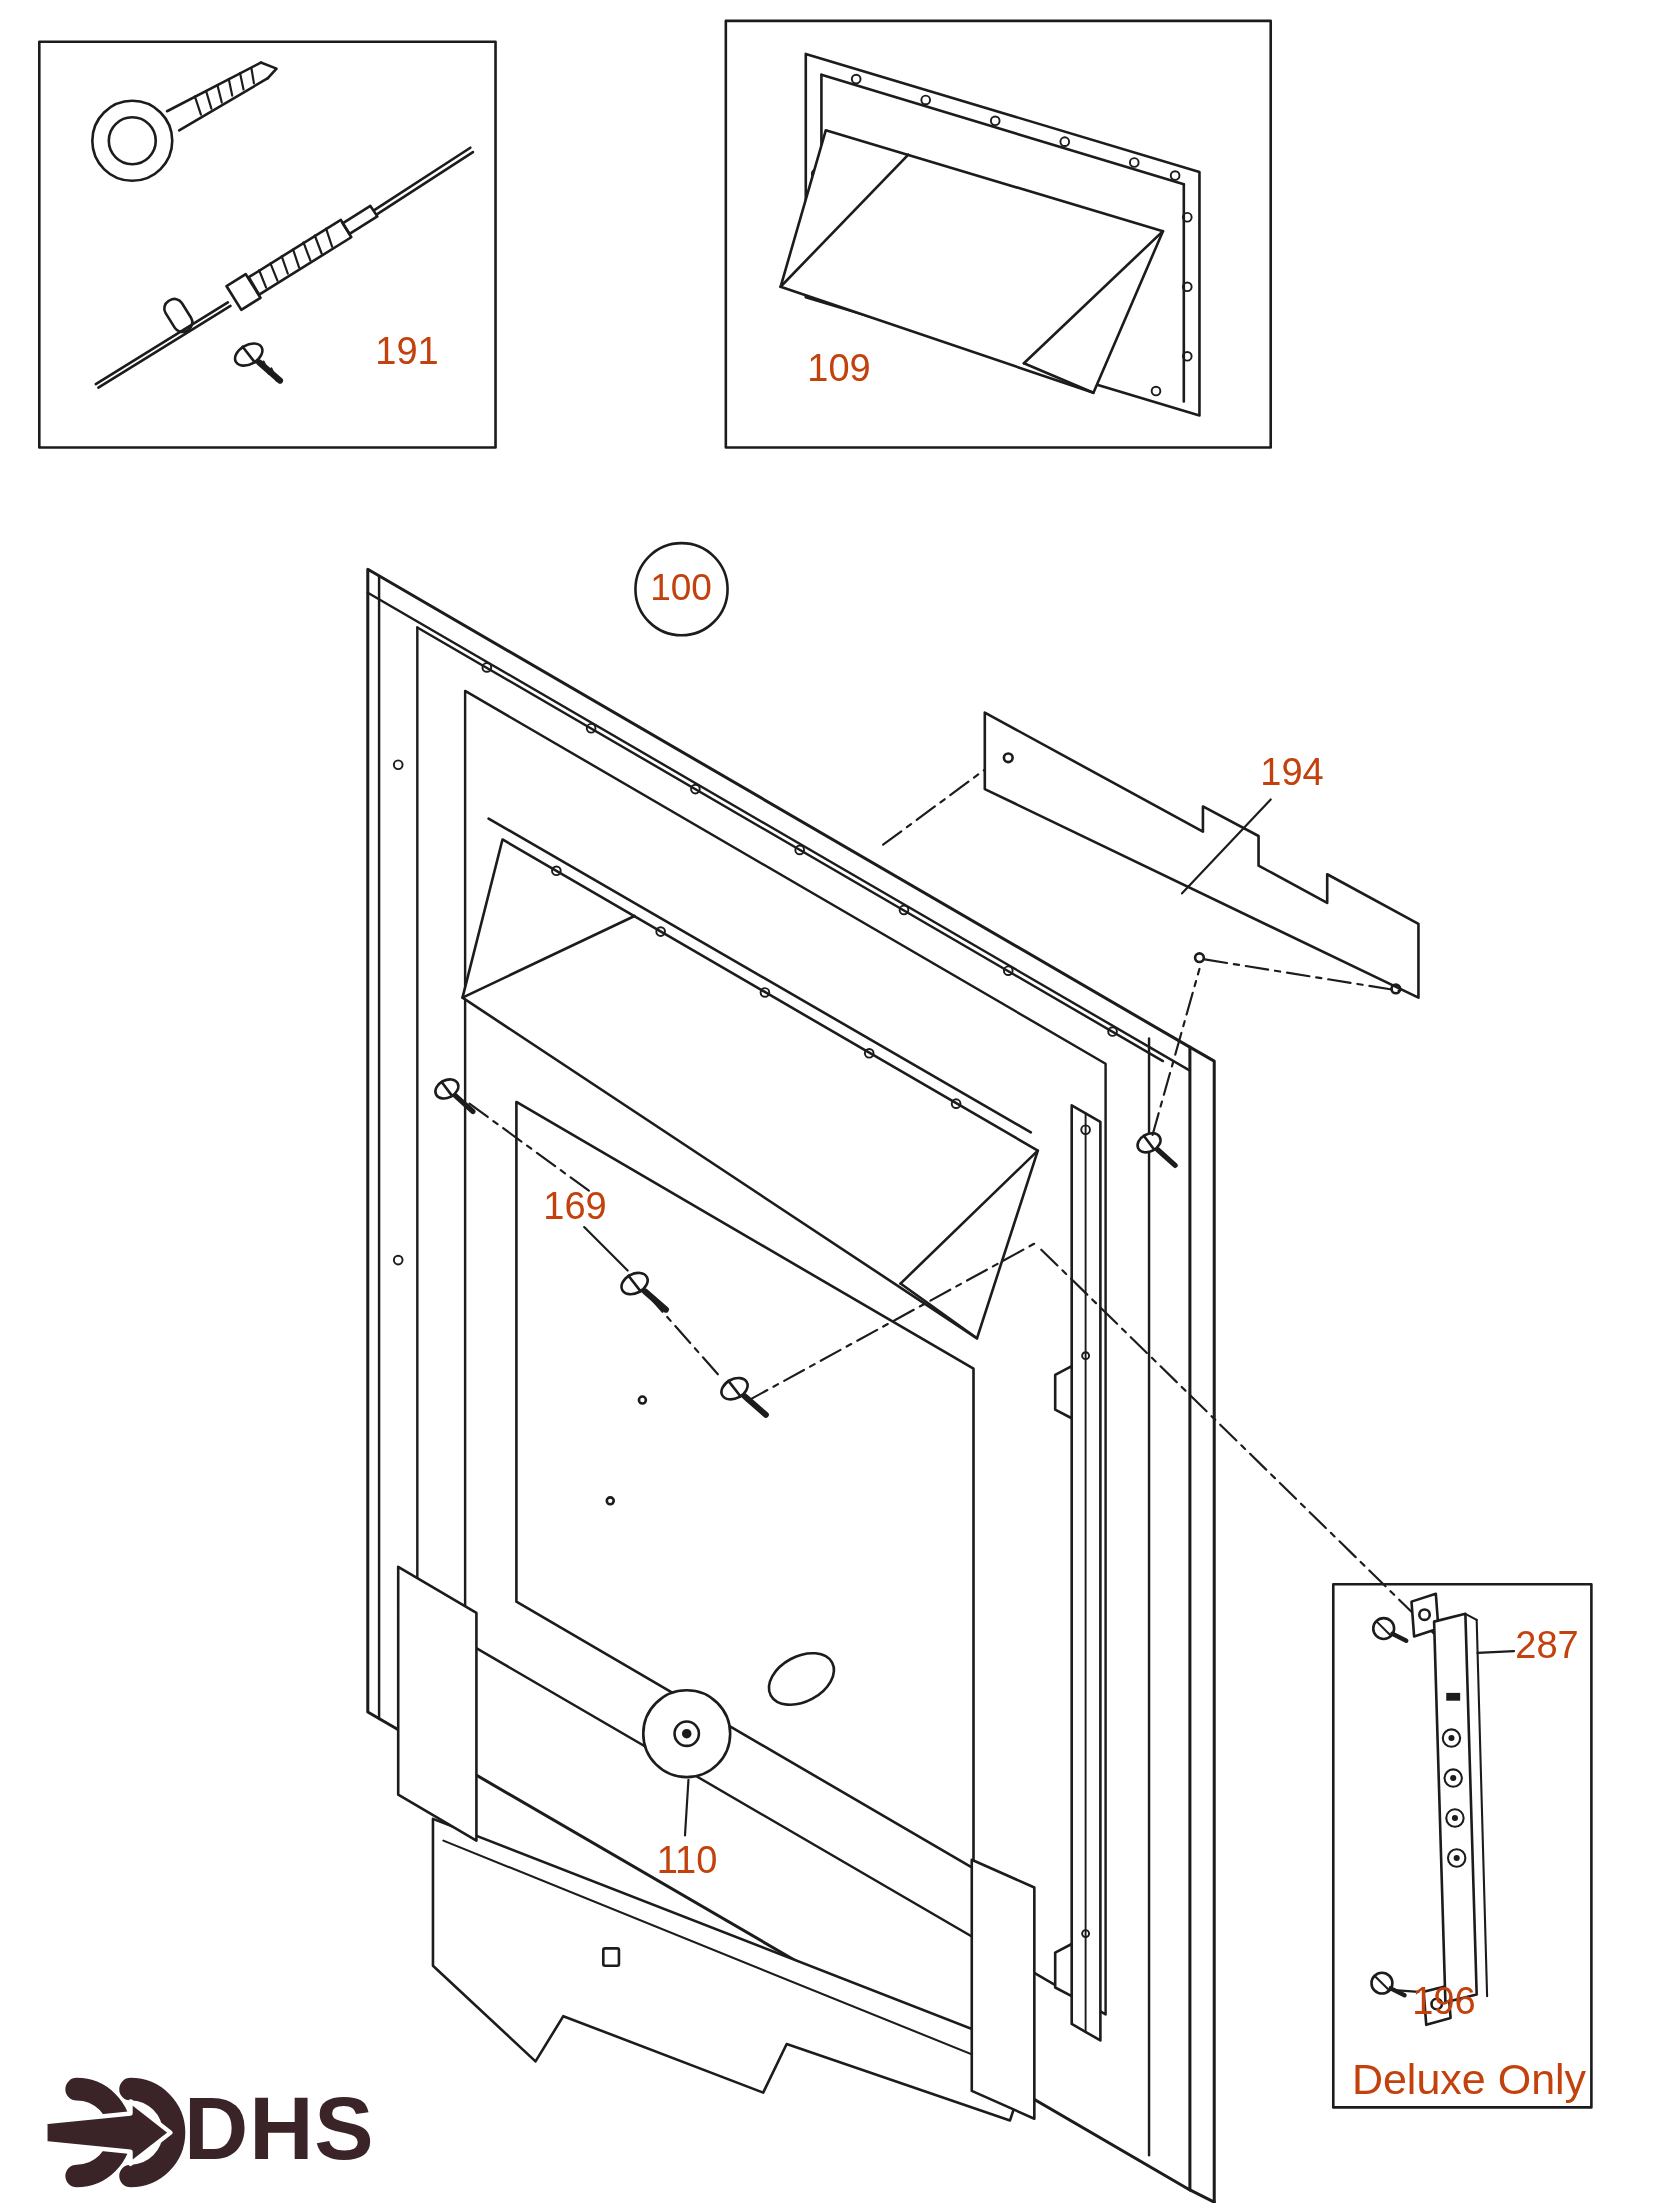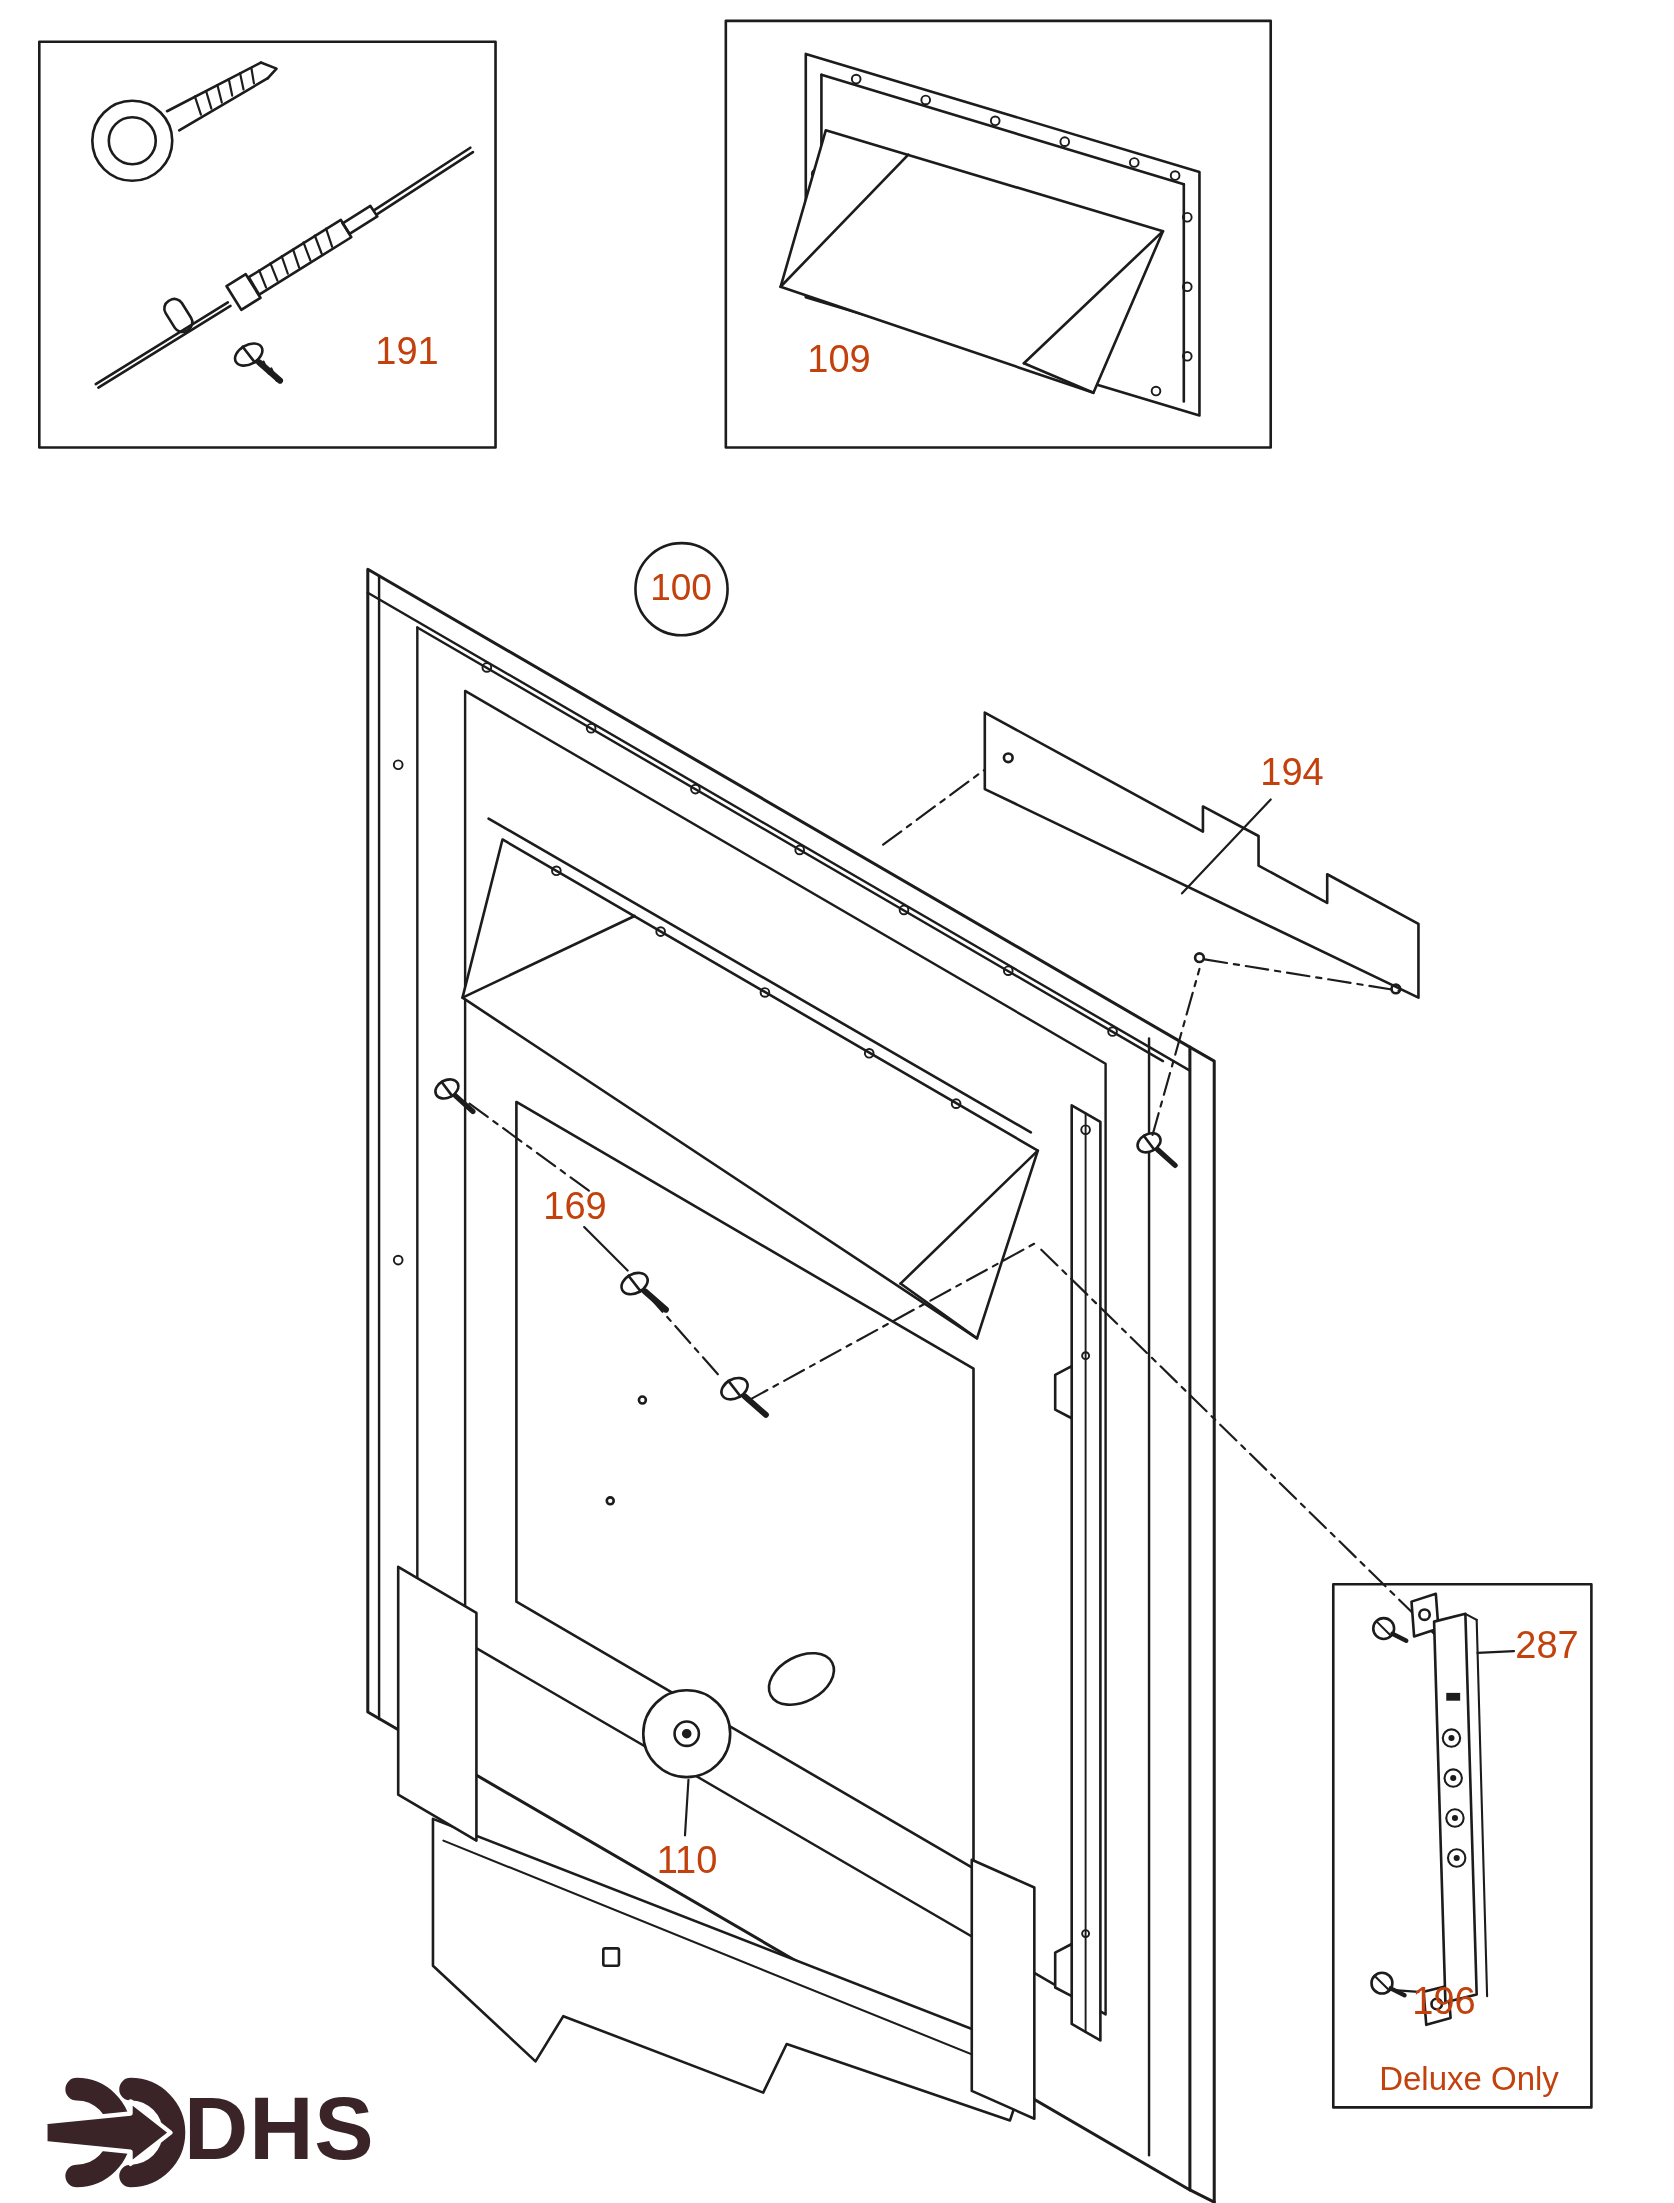--- a/index.html
+++ b/index.html
@@ -14,21 +14,21 @@
     overflow: hidden;
   }
   svg.art { position: absolute; left: 0; top: 0; }
   .callout {
     position: absolute;
     transform: translate(-50%, -50%);
     font-size: 38px;
     color: #c2410c;
     white-space: nowrap;
   }
-  .note { font-size: 33px; }
+  .note { font-size: 43px; }
   .logo-text {
     position: absolute;
     left: 184px;
     top: 2084px;
     font-size: 89px;
     font-weight: bold;
     letter-spacing: 0.9px;
     line-height: 1;
     color: var(--brand, #3a2428);
   }
@@ -282,21 +282,21 @@
 
       <g>
         <path class="brand-stroke" d="M 88 2404 A 50 50 0 0 1 88 2504" stroke-width="26" fill="none"></path>
         <path class="brand-stroke" d="M 150 2404 A 50 50 0 0 1 150 2504" stroke-width="26" fill="none"></path>
         <polygon class="brand-fill" points="52,2442 150,2432 150,2418 196,2454 150,2490 150,2476 52,2466" stroke="#ffffff" stroke-width="5"></polygon>
       </g>
     </g>
   </svg>
 
   <div class="callout" style="left:407px;  top:351px;">191</div>
-  <div class="callout" style="left:839px;  top:359px;">109</div>
+  <div class="callout" style="left:839px;  top:368px;">109</div>
   <div class="callout" style="left:681px;  top:588px; font-size:37px;">100</div>
   <div class="callout" style="left:1292px; top:772px;">194</div>
   <div class="callout" style="left:575px;  top:1206px;">169</div>
   <div class="callout" style="left:687px;  top:1860px;">110</div>
   <div class="callout" style="left:1547px; top:1645px;">287</div>
   <div class="callout" style="left:1444px; top:2001px;">196</div>
   <div class="callout note" style="left:1469px; top:2079px;">Deluxe Only</div>
 
   <div class="logo-text">DHS</div>
 

